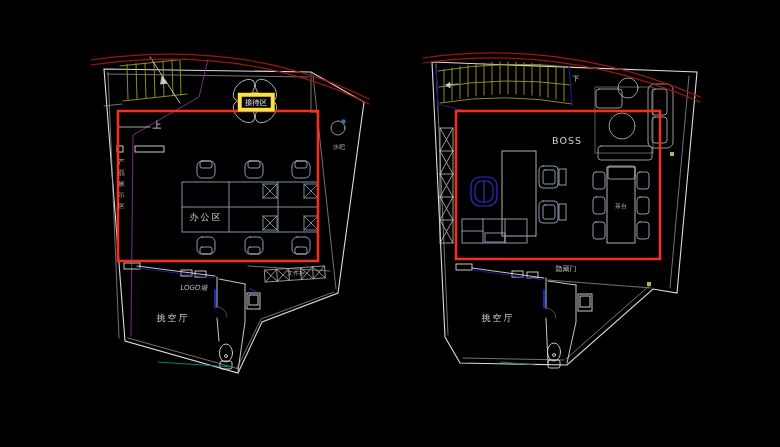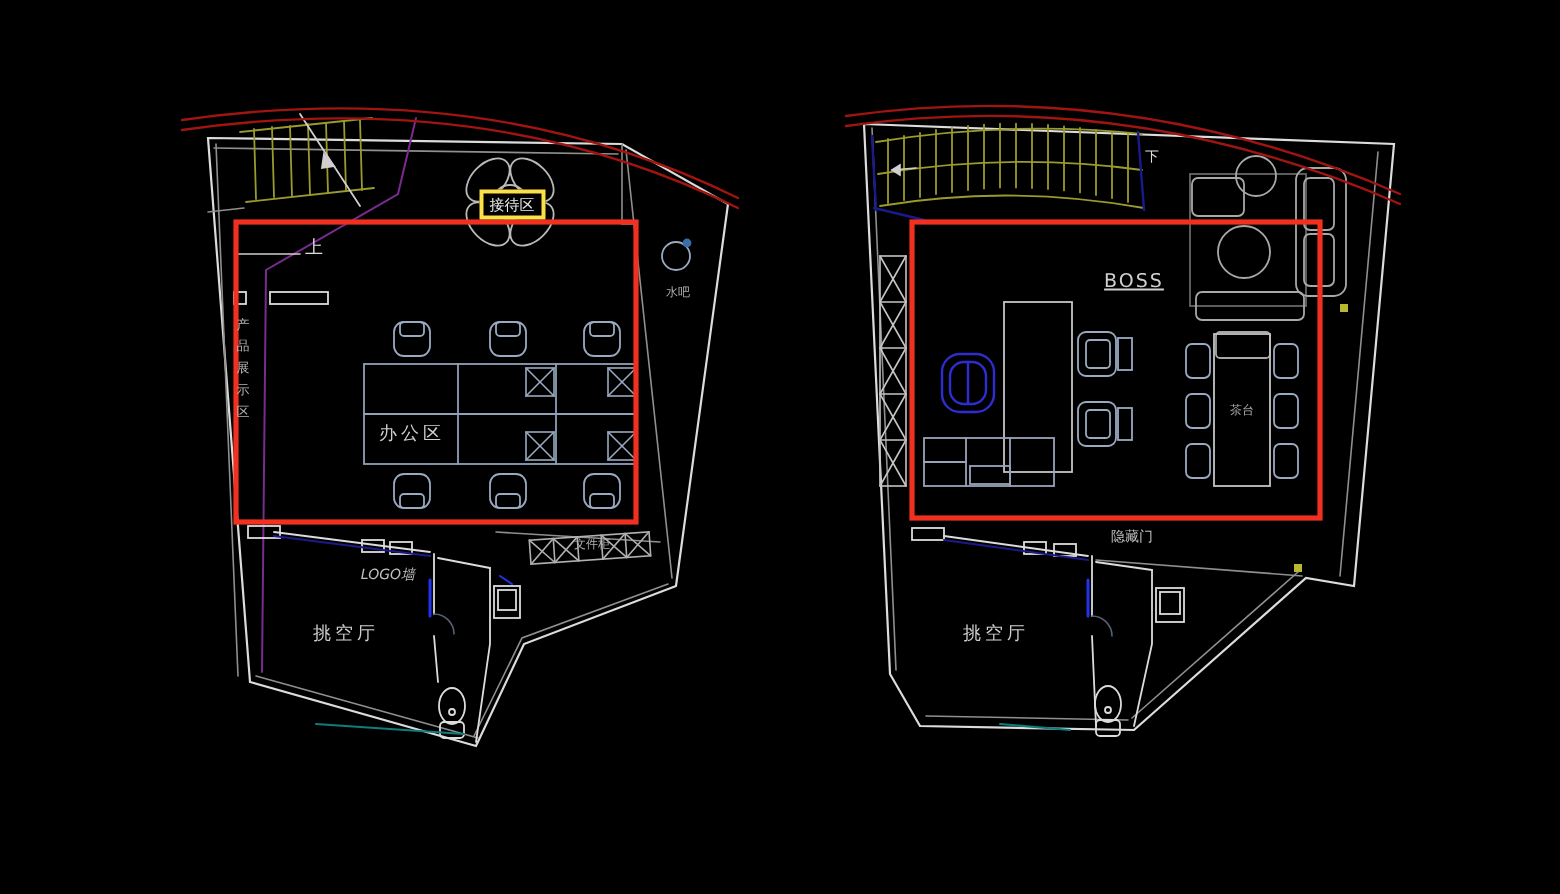--- a/index.html
+++ b/index.html
@@ -13,21 +13,21 @@
   #linework{position:absolute;left:0;top:0;}
   .label{
     position:absolute;
     color:#cfcfcf;
     white-space:nowrap;
     transform:translate(-50%,-50%);
     pointer-events:none;
     line-height:1;
   }
   .boxed{
-    border:2px solid #fde047;
+    border:4px solid #fde047;
     background:#000;
     padding:1.5px 3px;
   }
   .vlabel{
     position:absolute;
     color:#b5b5b5;
     writing-mode:vertical-rl;
     text-orientation:upright;
     letter-spacing:11px;
     line-height:1;
@@ -355,21 +355,21 @@
 <div class="label" style="left:194px;top:288px;font-size:7px;color:#c0c0c0;font-style:italic;">LOGO墙</div>
 
 <div class="label" style="left:173px;top:318px;font-size:9px;letter-spacing:2px;">挑空厅</div>
 
 <div class="label" style="left:296px;top:273px;font-size:6px;color:#b0b0b0;">文件柜</div>
 
 <div class="label" style="left:339px;top:147px;font-size:6px;color:#b0b0b0;">水吧</div>
 
 <div class="label" style="left:576px;top:79px;font-size:7px;color:#dddddd;">下</div>
 
-<div class="label" style="left:567px;top:141px;font-size:9.5px;letter-spacing:1px;text-decoration:underline;">BOSS</div>
+<div class="label" style="left:567px;top:141px;font-size:9.5px;letter-spacing:1px;">BOSS</div>
 
 <div class="label" style="left:621px;top:206px;font-size:6px;color:#b0b0b0;">茶台</div>
 
 <div class="label" style="left:566px;top:269px;font-size:7px;color:#c0c0c0;">隐藏门</div>
 
 <div class="label" style="left:498px;top:318px;font-size:9px;letter-spacing:2px;">挑空厅</div>
 
 </div>
 
 </body></html>

